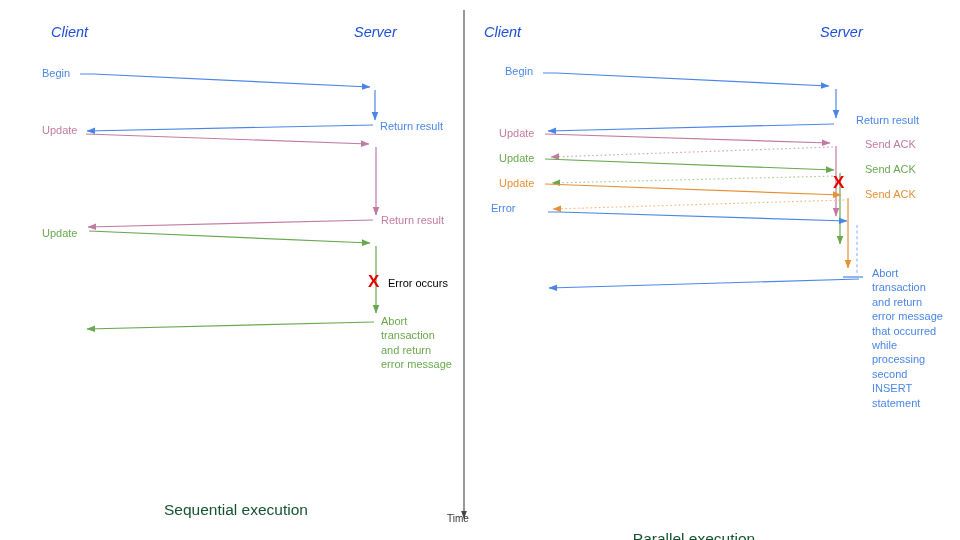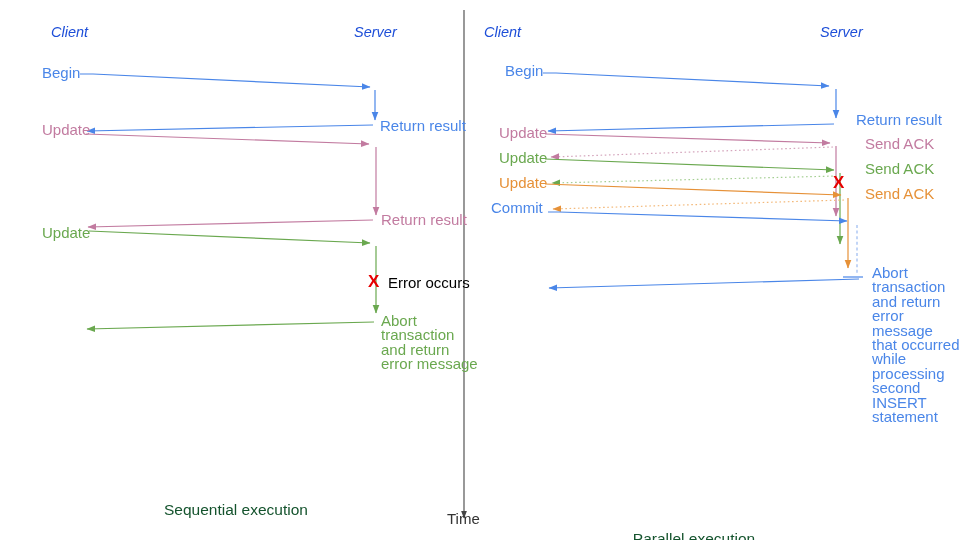--- a/index.html
+++ b/index.html
@@ -1,20 +1,20 @@
 <!DOCTYPE html>
 <html><head>
 <meta charset="utf-8">
 <style>
   html,body{margin:0;padding:0}
   body{
     width:960px;height:540px;position:relative;background:#ffffff;
     font-family:"Liberation Sans",sans-serif;overflow:hidden;
   }
-  .lbl{position:absolute;font-size:15px;line-height:14px;white-space:nowrap}
+  .lbl{position:absolute;font-size:11px;line-height:14px;white-space:nowrap}
   .hdr{font-style:italic;font-size:14.5px;color:#1d4ed8}
   .blue{color:#4a86e8}
   .pink{color:#c27ba0}
   .green{color:#6aa84f}
   .orange{color:#e69138}
   .red{color:#000000}
   .gray{color:#333333}
   .note{white-space:pre-line;line-height:14.4px}
   .cap{font-size:15.5px;color:#14532d;text-align:center;width:210px;white-space:nowrap}
   .xmark{font-weight:bold;font-size:17px;line-height:17px;color:#e60000}
@@ -105,29 +105,29 @@
 
 <div class="lbl blue" style="left:505px;top:64px">Begin</div>
 <div class="lbl blue" style="left:856px;top:113px">Return result</div>
 
 <div class="lbl pink" style="left:499px;top:126px">Update</div>
 <div class="lbl pink" style="left:865px;top:137px">Send ACK</div>
 <div class="lbl green" style="left:499px;top:151px">Update</div>
 <div class="lbl green" style="left:865px;top:162px">Send ACK</div>
 <div class="lbl orange" style="left:499px;top:176px">Update</div>
 <div class="lbl orange" style="left:865px;top:187px">Send ACK</div>
-<div class="lbl blue" style="left:491px;top:201px">Commit</div>
+<div class="lbl blue" style="left:491px;top:201px">Error</div>
 
 <div class="lbl xmark" style="left:833px;top:174px">X</div>
 <div class="lbl blue note" style="left:872px;top:266px;width:92px">Abort
 transaction
 and return
 error message
 that occurred
 while
 processing
 second
 INSERT
 statement</div>
 
 <div class="lbl cap" style="left:589px;top:532px">Parallel execution</div>
 
-<div class="lbl gray" style="left:447px;top:512px;font-size:15px">Time</div>
+<div class="lbl gray" style="left:447px;top:512px;font-size:10px">Time</div>
 
 </body></html>

